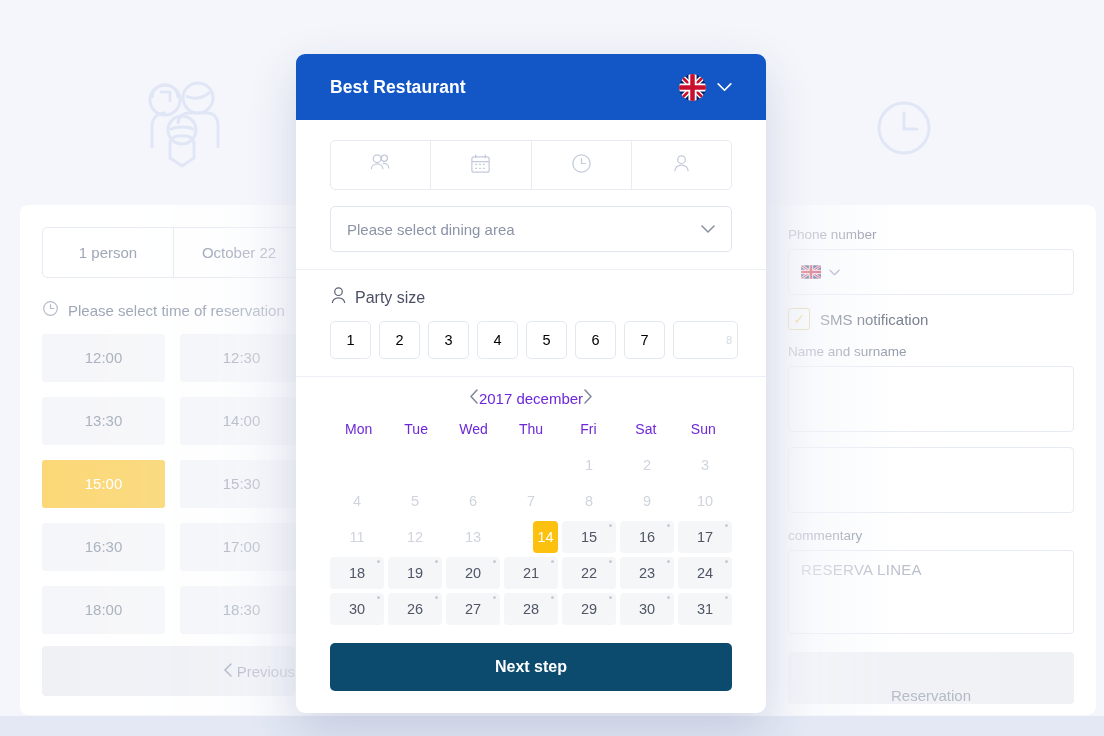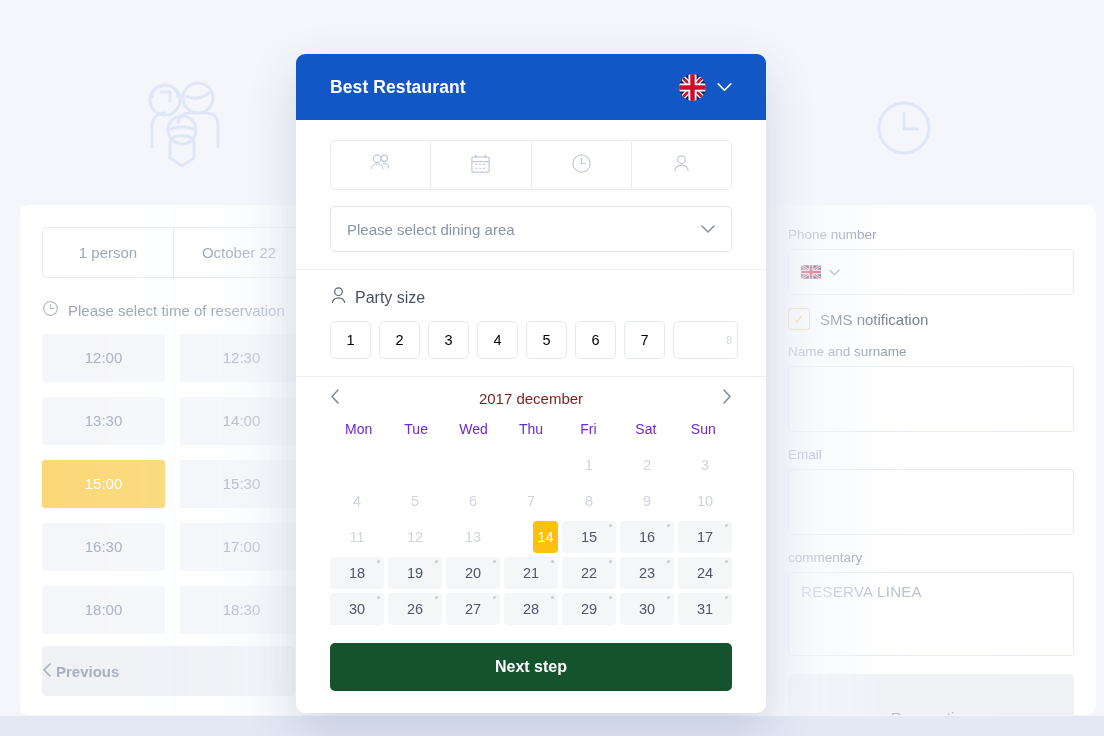--- a/index.html
+++ b/index.html
@@ -29,21 +29,21 @@
   .fade-left{ -webkit-mask-image:linear-gradient(to left,rgba(0,0,0,1) 0%,rgba(0,0,0,.92) 62%,rgba(0,0,0,.35) 90%,rgba(0,0,0,.12) 100%);
               mask-image:linear-gradient(to left,rgba(0,0,0,1) 0%,rgba(0,0,0,.92) 62%,rgba(0,0,0,.35) 90%,rgba(0,0,0,.12) 100%);}
   .side-inner{padding:22px 22px 0 22px;}
 
   .seg{display:flex;border:1px solid #e6eaf2;border-radius:5px;overflow:hidden;width:338px;}
   .seg div{flex:0 0 130px;text-align:center;padding:16px 0;font-size:15px;color:#9aa3b4;border-right:1px solid #e6eaf2;}
   .hint{display:flex;align-items:center;gap:9px;margin:22px 0 14px;font-size:15px;color:#9aa3b4;white-space:nowrap;}
   .slots{display:flex;flex-wrap:wrap;gap:15px;width:360px;}
   .slot{width:123px;height:48px;line-height:48px;text-align:center;background:#f5f6f9;border-radius:3px;font-size:15px;color:#a6aebd;}
   .slot.sel{background:#fbd775;color:#fff;}
-  .prevbtn{margin-top:12px;width:253px;height:50px;display:flex;align-items:center;justify-content:flex-start;gap:4px;background:#eff1f5;border-radius:4px;color:#a6aebd;font-size:15px;font-weight:bold;}
+  .prevbtn{margin-top:12px;width:253px;height:50px;display:flex;align-items:center;justify-content:flex-end;gap:4px;background:#eff1f5;border-radius:4px;color:#a6aebd;font-size:15px;}
 
   .flabel{font-size:13.5px;color:#8d94a5;margin:0 0 7px;}
   .finput{height:44px;border:1px solid #e6eaf2;border-radius:4px;background:#fff;display:flex;align-items:center;padding:0 12px;gap:8px;}
   .finput.tall{height:54px;align-items:flex-start;padding-top:10px;}
   .finput.area{height:72px;align-items:flex-start;padding-top:10px;font-size:15px;color:#b5bbc8;letter-spacing:.3px;}
   .fgap{height:15px;}
   .checkrow{display:flex;align-items:center;gap:10px;margin:13px 0 14px;}
   .cbox{width:20px;height:20px;border:1px solid #e3c77a;border-radius:3px;display:flex;align-items:center;justify-content:center;}
   .cbox span{color:#f6bf3b;font-size:14px;line-height:1;}
   .checktext{font-size:15px;color:#6f7casa;}
@@ -69,32 +69,32 @@
   .select{margin-top:16px;height:44px;border:1px solid #e0e5ee;border-radius:5px;display:flex;align-items:center;justify-content:space-between;padding:0 16px;}
   .select .ph{font-size:15px;color:#8b93a5;}
 
   .divider{height:1px;background:#eceff5;margin:17px -34px 0;}
 
   .party-label{display:flex;align-items:center;gap:8px;margin:16px 0 12px;font-size:16px;color:#4a5164;}
   .party-row{display:flex;gap:8px;margin-bottom:14px;}
   .psz{width:39px;height:36px;border:1px solid #e3e8f1;border-radius:5px;display:flex;align-items:center;justify-content:center;font-size:14.5px;color:#6b7governed;flex:none;}
   .psz.wide{width:58px;justify-content:flex-end;padding-right:5px;color:#d5dae3;font-size:11px;}
 
-  .calnav{display:flex;align-items:center;justify-content:space-between;gap:0;margin:12px 0 8px;font-size:15px;color:#7f1d1d;}
+  .calnav{display:flex;align-items:center;justify-content:center;gap:0;margin:12px 0 8px;font-size:15px;color:#6d28d9;}
   .calnav .ch{color:#7e879a;}
   .dow{display:grid;grid-template-columns:repeat(7,1fr);margin-bottom:6px;}
   .dow div{text-align:center;font-size:14px;color:#6d28d9;padding:6px 0;}
   .weeks{display:grid;grid-template-columns:repeat(7,1fr);gap:4px 4px;}
   .day{height:32px;border-radius:4px;display:flex;align-items:center;justify-content:center;font-size:14.5px;position:relative;}
   .day.empty{visibility:hidden;}
   .day.off{color:#cfd4de;}
   .day.on{background:#f5f6f8;color:#4f5666;}
   .day.on::after{content:"";position:absolute;top:3px;right:4px;width:3px;height:3px;border-radius:50%;background:#c7ccd6;}
   .day.selected{background:#fcc10f;color:#fff;font-weight:normal;margin-left:29px;}
-  .nextbtn{margin:18px 0 22px;height:48px;background:#14532d;border-radius:5px;display:flex;align-items:center;justify-content:center;color:#fff;font-size:16px;font-weight:bold;}
+  .nextbtn{margin:18px 0 22px;height:48px;background:#0c4a6e;border-radius:5px;display:flex;align-items:center;justify-content:center;color:#fff;font-size:16px;font-weight:bold;}
 </style>
 </head>
 <body>
 
 <div class="bg-band"></div>
 
 <div class="deco deco-family">
   <svg width="84" height="92" viewBox="0 0 84 92" fill="none" stroke="currentColor" stroke-width="3">
     <circle cx="25" cy="22" r="15"></circle>
     <path d="M12 20c0-8 6-13 13-13s13 5 13 13"></path>
@@ -175,21 +175,20 @@
     </div>
     <div class="checkrow">
       <span class="cbox">
           <span>✓</span>
         </span>
       <span class="checktext" style="color:#6f7687;">SMS notification</span>
     </div>
     <div class="flabel">Name and surname</div>
     <div class="finput tall"></div>
     <div class="fgap"></div>
-    <div class="flabel">Email</div>
     <div class="finput tall"></div>
     <div class="fgap"></div>
     <div class="flabel">commentary</div>
     <div class="finput area">
       <span>RESERVA LINEA</span>
     </div>
     <div class="resbtn">
       <span>Reservation</span>
     </div>
   </div>

